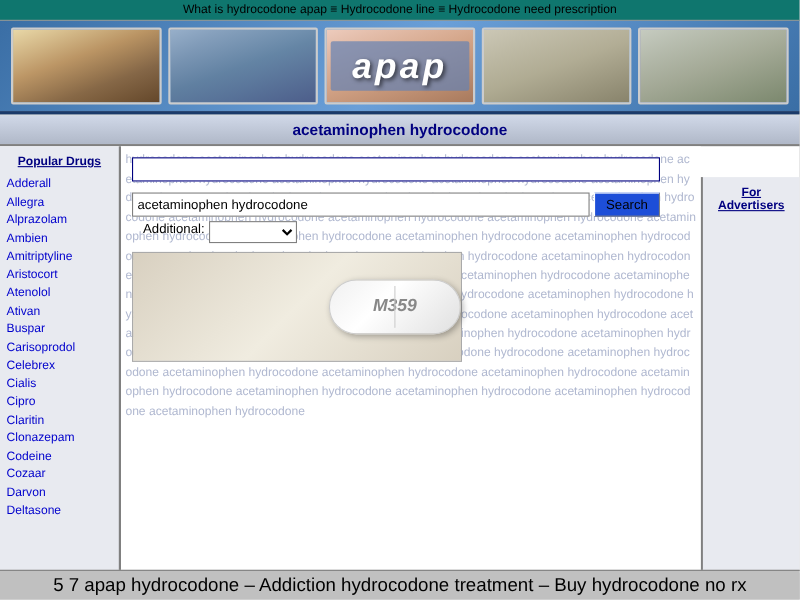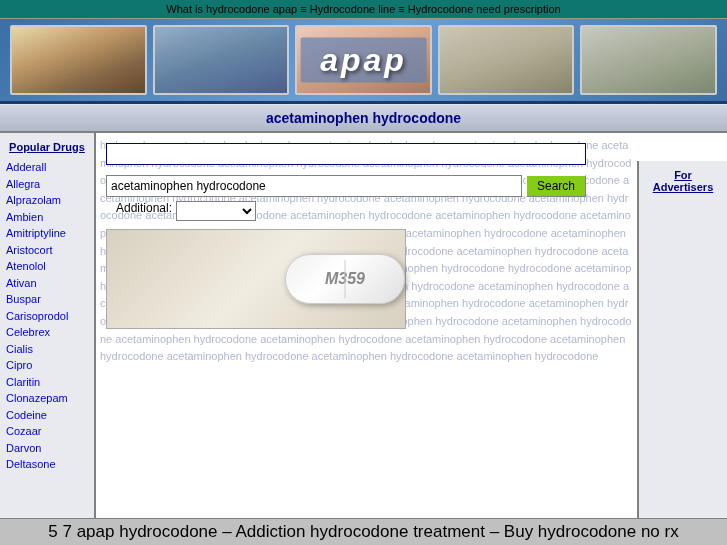--- a/index.html
+++ b/index.html
@@ -70,21 +70,21 @@
     
     #main-layout {
       display: flex;
       height: calc(545px - 22px - 85px - 28px - 22px);
       background: #fff;
       position: relative;
     }
 
     
     #left-sidebar {
-      width: 96px;
+      width: 110px;
       background: #e8eaf0;
       border-right: 2px solid #808080;
       padding: 8px 6px;
       overflow: hidden;
       flex-shrink: 0;
     }
     #left-sidebar h3 {
       font-size: 11px;
       font-weight: bold;
       color: #000080;
@@ -166,21 +166,21 @@
       flex: 1;
       height: 22px;
       border: 1px solid #808080;
       padding: 2px 4px;
       font-size: 12px;
       background: #fff;
     }
     .search-btn {
       height: 22px;
       padding: 0 10px;
-      background: #84cc16;
+      background: #1d4ed8;
       border: 1px solid;
       border-color: #fff #808080 #808080 #fff;
       font-size: 12px;
       cursor: pointer;
       font-weight: normal;
     }
 
     
     .additional-row {
       display: flex;

